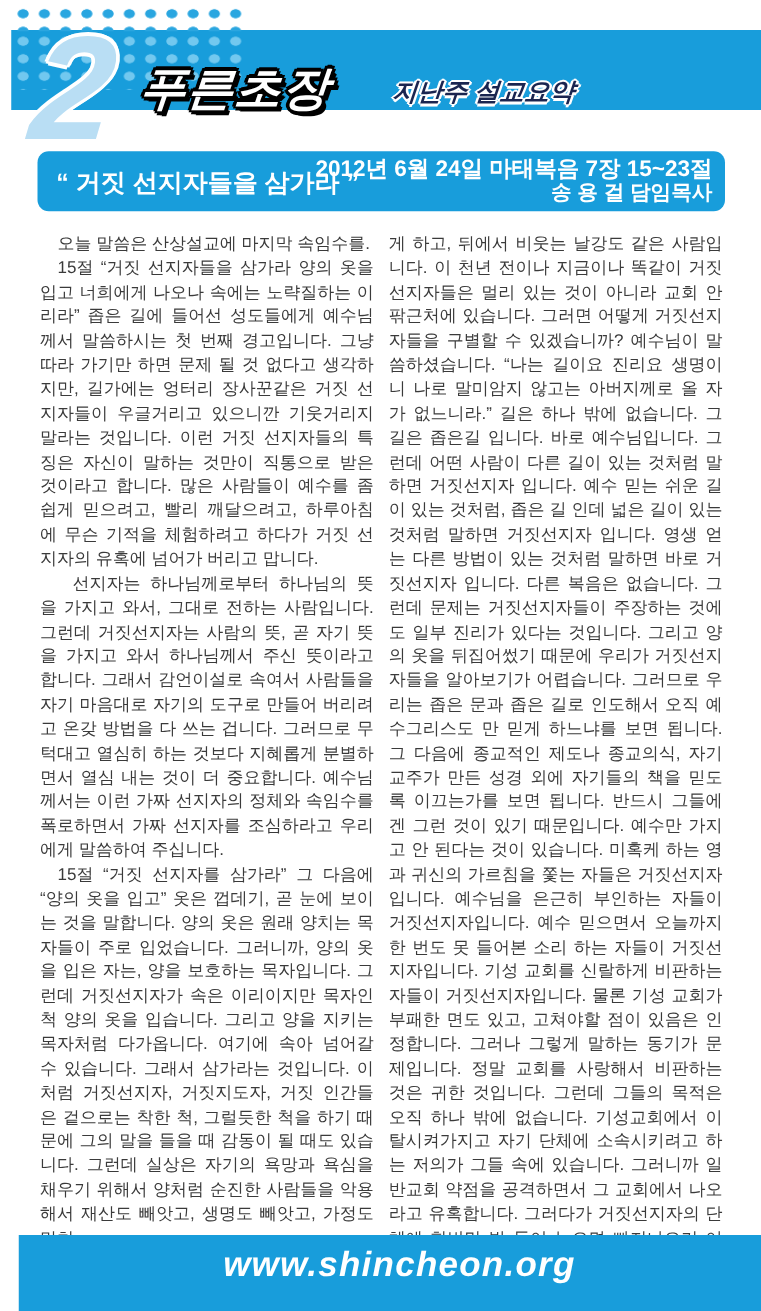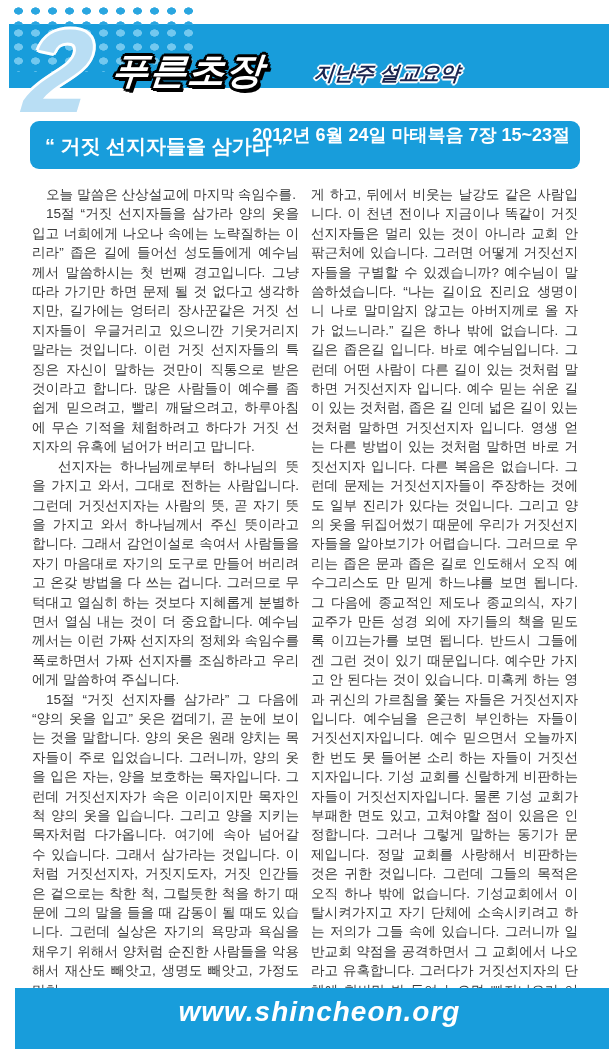--- a/index.html
+++ b/index.html
@@ -87,20 +87,21 @@
   <div class="dots dots-top"></div>
   <div class="dots dots-band"></div>
   <div class="page-number">2</div>
   <div class="masthead-title">푸른초장</div>
   <div class="masthead-subtitle">지난주 설교요약</div>
 
   <div class="title-bar">
     <div class="sermon-title">“ 거짓 선지자들을 삼가라 ”</div>
     <div class="title-meta">
       <div class="line1">2012년 6월 24일 마태복음 7장 15~23절</div>
+      <div class="line2">송 용 걸 담임목사</div>
     </div>
   </div>
 
   <div class="columns">
     <div class="col col-left">
         <p class="para">오늘 말씀은 산상설교에 마지막 속임수를.</p>
         <p class="para">15절 “거짓 선지자들을 삼가라 양의 옷을 입고 너희에게 나오나 속에는 노략질하는 이리라” 좁은 길에 들어선 성도들에게 예수님께서 말씀하시는 첫 번째 경고입니다.  그냥 따라 가기만 하면 문제 될 것 없다고 생각하지만, 길가에는 엉터리 장사꾼같은 거짓 선지자들이 우글거리고 있으니깐 기웃거리지 말라는 것입니다. 이런 거짓 선지자들의 특징은 자신이 말하는 것만이 직통으로 받은 것이라고 합니다. 많은 사람들이 예수를 좀 쉽게 믿으려고, 빨리 깨달으려고, 하루아침에 무슨 기적을 체험하려고 하다가 거짓 선지자의 유혹에 넘어가 버리고 맙니다.</p>
         <p class="para indent2">선지자는 하나님께로부터 하나님의 뜻을 가지고 와서, 그대로 전하는 사람입니다. 그런데 거짓선지자는 사람의 뜻, 곧 자기 뜻을 가지고 와서 하나님께서 주신 뜻이라고 합니다. 그래서 감언이설로 속여서 사람들을 자기 마음대로 자기의 도구로 만들어 버리려고 온갖 방법을 다 쓰는 겁니다. 그러므로 무턱대고 열심히 하는 것보다 지혜롭게 분별하면서 열심 내는 것이 더 중요합니다. 예수님께서는 이런 가짜 선지자의 정체와 속임수를 폭로하면서 가짜 선지자를 조심하라고 우리에게 말씀하여 주십니다.</p>
         <p class="para">15절 “거짓 선지자를 삼가라” 그 다음에 “양의 옷을 입고” 옷은 껍데기, 곧 눈에 보이는 것을 말합니다. 양의 옷은 원래 양치는 목자들이 주로 입었습니다. 그러니까, 양의 옷을 입은 자는, 양을 보호하는 목자입니다. 그런데 거짓선지자가 속은 이리이지만 목자인척 양의 옷을 입습니다. 그리고 양을 지키는 목자처럼 다가옵니다. 여기에 속아 넘어갈 수 있습니다. 그래서 삼가라는 것입니다. 이처럼 거짓선지자, 거짓지도자, 거짓 인간들은 겉으로는 착한 척, 그럴듯한 척을 하기 때문에 그의 말을 들을 때 감동이 될 때도 있습니다. 그런데 실상은 자기의 욕망과 욕심을 채우기 위해서 양처럼 순진한 사람들을 악용해서 재산도 빼앗고, 생명도 빼앗고, 가정도 망치</p>
       </div>

